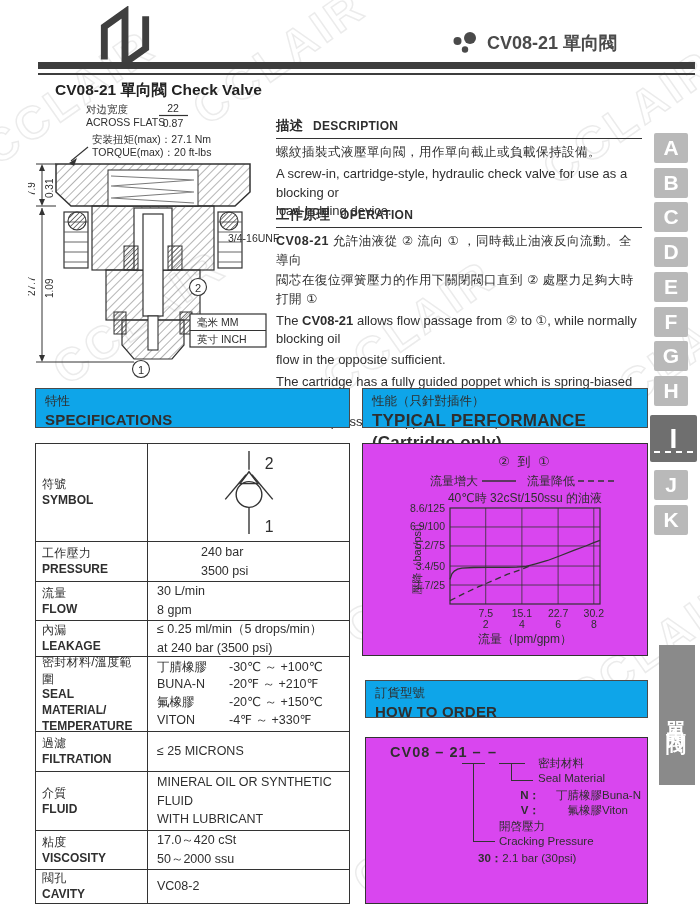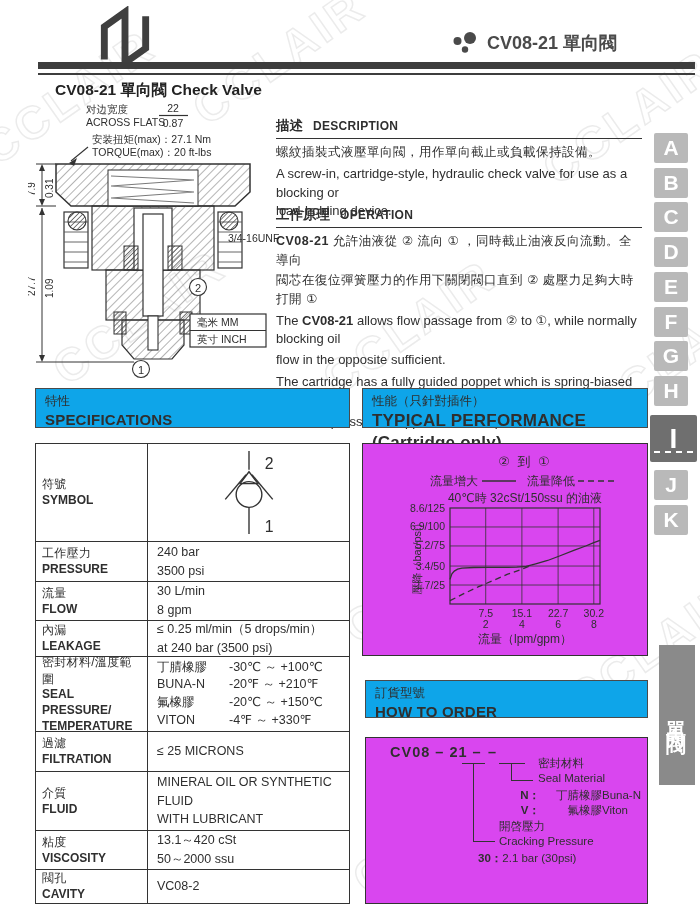--- a/index.html
+++ b/index.html
@@ -217,21 +217,21 @@
               <circle cx="60" cy="48" r="13"></circle>
               <line x1="57" y1="28" x2="36" y2="53"></line>
               <line x1="63" y1="28" x2="84" y2="53"></line>
               <line x1="60" y1="61" x2="60" y2="88"></line>
             </g>
             <text x="76" y="22" font-size="16" fill="#2f2f2f">2</text>
             <text x="76" y="86" font-size="16" fill="#2f2f2f">1</text>
           </svg>
         </div>
       </div>
-      <div class="spec-row" style="height: 40px;">
+      <div class="spec-row" style="height: 40px; gap: 44px;">
         <div class="spec-label">
           <div class="spec-zh">工作壓力</div>
           <div class="spec-en">PRESSURE</div>
         </div>
         <div class="spec-value">
           <div>240 bar</div>
           <div>3500 psi</div>
         </div>
       </div>
       <div class="spec-row" style="height: 39px;">
@@ -250,21 +250,21 @@
           <div class="spec-en">LEAKAGE</div>
         </div>
         <div class="spec-value">
           <div>≤ 0.25 ml/min（5 drops/min）</div>
           <div>at 240 bar (3500 psi)</div>
         </div>
       </div>
       <div class="spec-row" style="height: 75px;">
         <div class="spec-label">
           <div class="spec-zh">密封材料/溫度範圍</div>
-          <div class="spec-en">SEAL PRESSURE/
+          <div class="spec-en">SEAL MATERIAL/
 TEMPERATURE</div>
         </div>
         <div class="spec-value">
           <div class="pair">
             <span class="pair-name">丁腈橡膠</span>
             <span>-30℃ ～ +100℃</span>
           </div>
           <div class="pair">
             <span class="pair-name">BUNA-N</span>
             <span>-20℉ ～ +210℉</span>
@@ -298,21 +298,21 @@
           <div>MINERAL OIL OR SYNTHETIC FLUID</div>
           <div>WITH LUBRICANT PROPERTIES</div>
         </div>
       </div>
       <div class="spec-row" style="height: 39px;">
         <div class="spec-label">
           <div class="spec-zh">粘度</div>
           <div class="spec-en">VISCOSITY</div>
         </div>
         <div class="spec-value">
-          <div>13.1～420 cSt</div>
+          <div>17.0～420 cSt</div>
           <div>50～2000 ssu</div>
         </div>
       </div>
       <div class="spec-row" style="height: 34px;">
         <div class="spec-label">
           <div class="spec-zh">閥孔</div>
           <div class="spec-en">CAVITY</div>
         </div>
         <div class="spec-value">
           <div>VC08-2</div>

